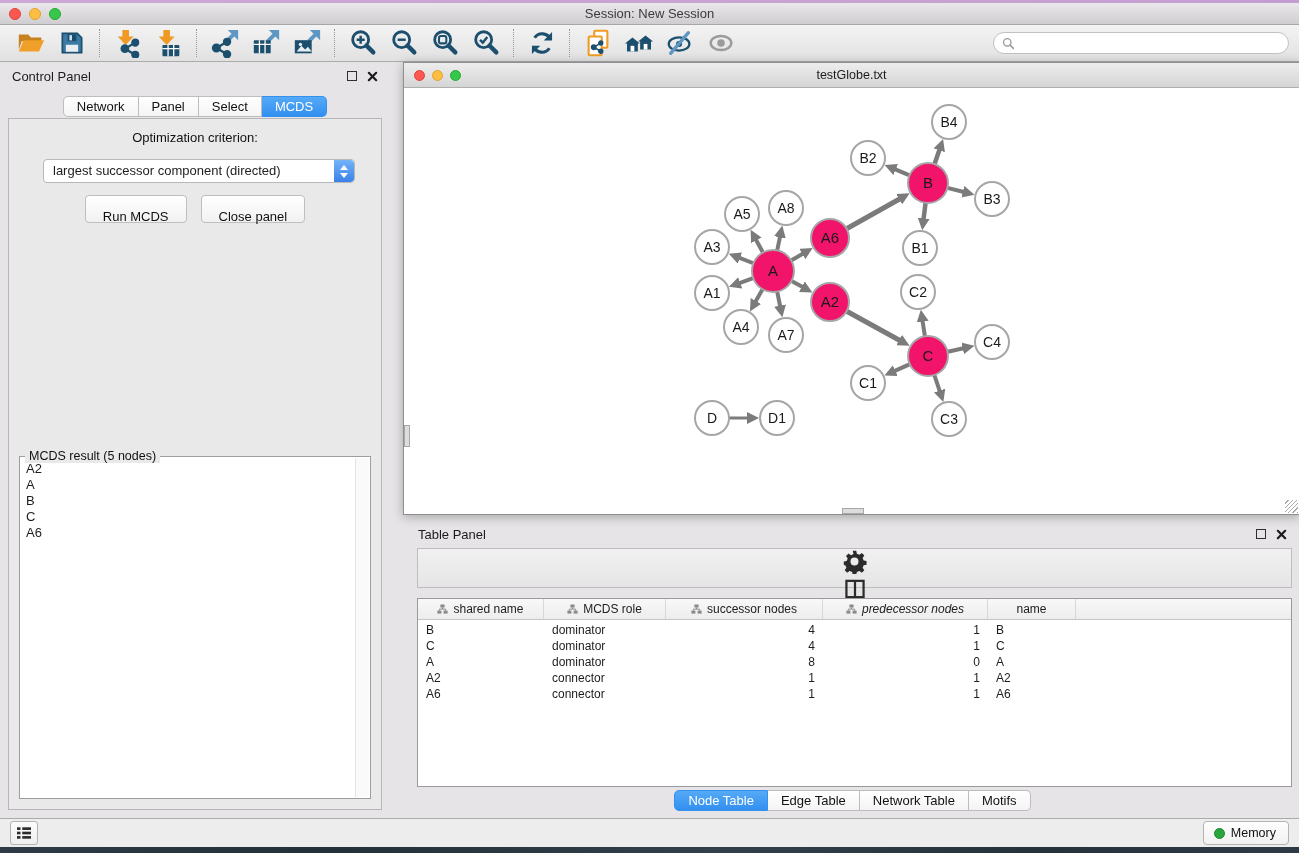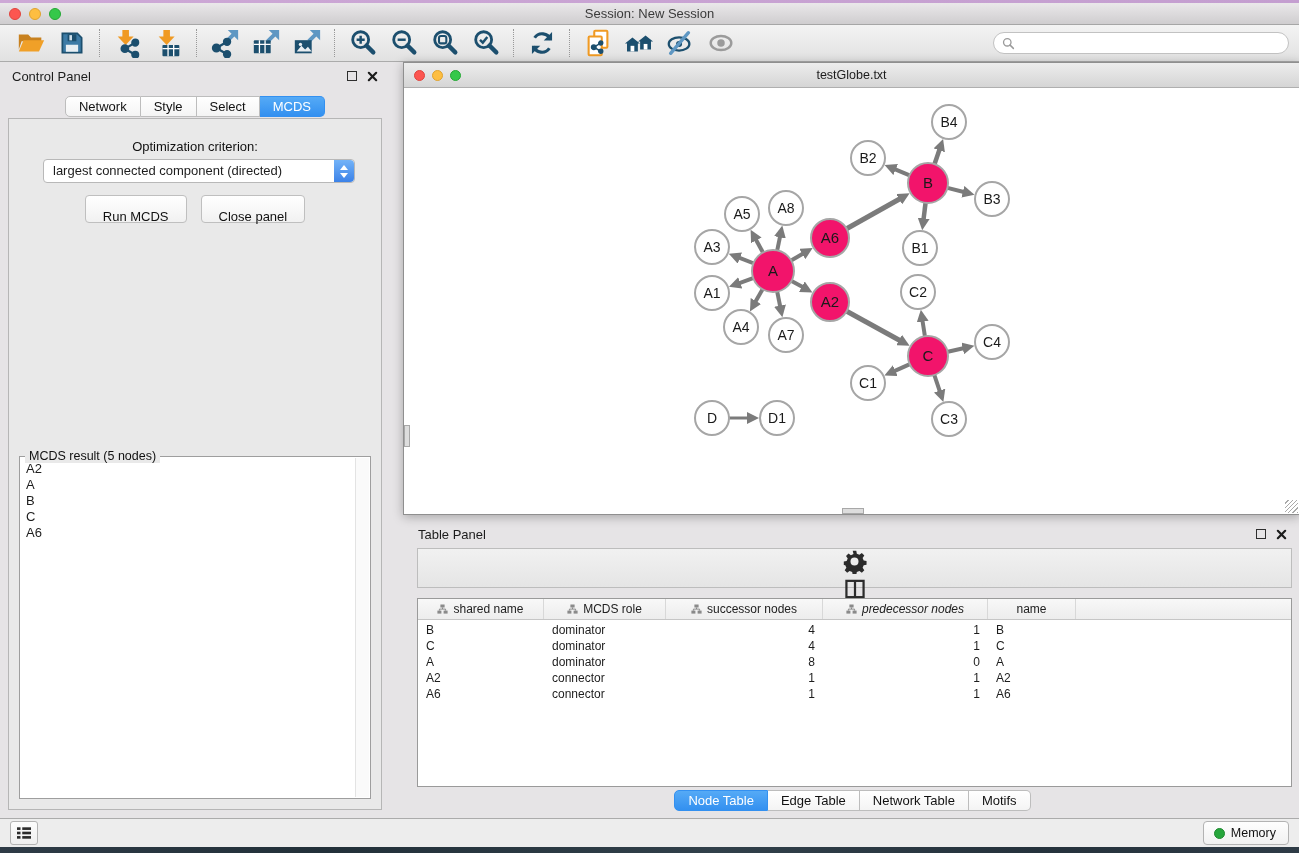--- a/index.html
+++ b/index.html
@@ -43,21 +43,21 @@
   .seg-tab { height:21px; padding:0 13px; font-size:13px; background:linear-gradient(#FFFFFF,#F4F4F4);
     border:1px solid #BDBDBD; border-left:none; display:flex; align-items:center; color:#111; cursor:default; white-space:nowrap; }
   .seg-tab:first-child { border-left:1px solid #BDBDBD; border-radius:5px 0 0 5px; }
   .seg-tab:last-child { border-radius:0 5px 5px 0; }
   .seg-tab.selected { background:linear-gradient(#55AAF6,#3390F0); color:#fff; border-color:#3390F0; }
 
   
   .control-panel { position:absolute; left:0; top:62px; width:390px; height:756px; }
   .cp-tabs { position:absolute; top:34px; left:0; right:0; }
   .cp-content { position:absolute; top:56px; left:8px; right:8px; bottom:8px; background:#E9E9E9; border:1px solid #B6B6B6; }
-  .opt-label { margin-top:20px; text-align:center; font-size:13px; color:#111; }
+  .opt-label { margin-top:11px; text-align:center; font-size:13px; color:#111; }
   .combo { position:absolute; left:34px; right:26px; top:40px; height:24px; background:#fff; border:1px solid #B8B8B8;
     border-radius:4px; display:flex; align-items:stretch; cursor:default; }
   .combo-text { flex:1; font-size:13px; line-height:22px; padding-left:9px; white-space:nowrap; overflow:hidden; }
   .combo-btn { width:20px; background:linear-gradient(#73B3F8,#3C82E8); border-radius:0 4px 4px 0;
     display:flex; flex-direction:column; align-items:center; justify-content:center; gap:3px; }
   .tri-up { width:0; height:0; border-left:4px solid transparent; border-right:4px solid transparent; border-bottom:5px solid #fff; }
   .tri-down { width:0; height:0; border-left:4px solid transparent; border-right:4px solid transparent; border-top:5px solid #fff; }
   .btn-row { position:absolute; top:76px; left:0; right:0; display:flex; justify-content:center; gap:14px; }
   .mac-btn { height:23px; padding:13px 17px; background:linear-gradient(#FFFFFF,#F1F1F1); border:1px solid #BFBFBF;
     border-radius:4px; font-size:13px; font-family:"Liberation Sans",sans-serif; color:#111; cursor:default; }
@@ -321,28 +321,28 @@
       <span class="float-glyph"></span>
       <span class="icn">
         <svg width="11" height="11" viewBox="0 0 12 12">
             <path d="M2 2l8 8M10 2l-8 8" stroke="#1c1c1c" stroke-width="2.4" stroke-linecap="round"></path>
           </svg>
       </span>
     </span>
   </div>
   <div class="seg-tabs cp-tabs">
       <div class="seg-tab">Network</div>
-      <div class="seg-tab">Style</div>
+      <div class="seg-tab">Panel</div>
       <div class="seg-tab">Select</div>
       <div class="seg-tab selected">MCDS</div>
     </div>
   <div class="cp-content">
     <div class="opt-label">Optimization criterion:</div>
     <div class="combo">
-      <span class="combo-text">largest connected component (directed)</span>
+      <span class="combo-text">largest successor component (directed)</span>
       <span class="combo-btn">
           <span class="tri-up"></span>
           <span class="tri-down"></span>
         </span>
     </div>
     <div class="btn-row">
       <button class="mac-btn">Run MCDS</button>
       <button class="mac-btn">Close panel</button>
     </div>
     <div class="result-box">

